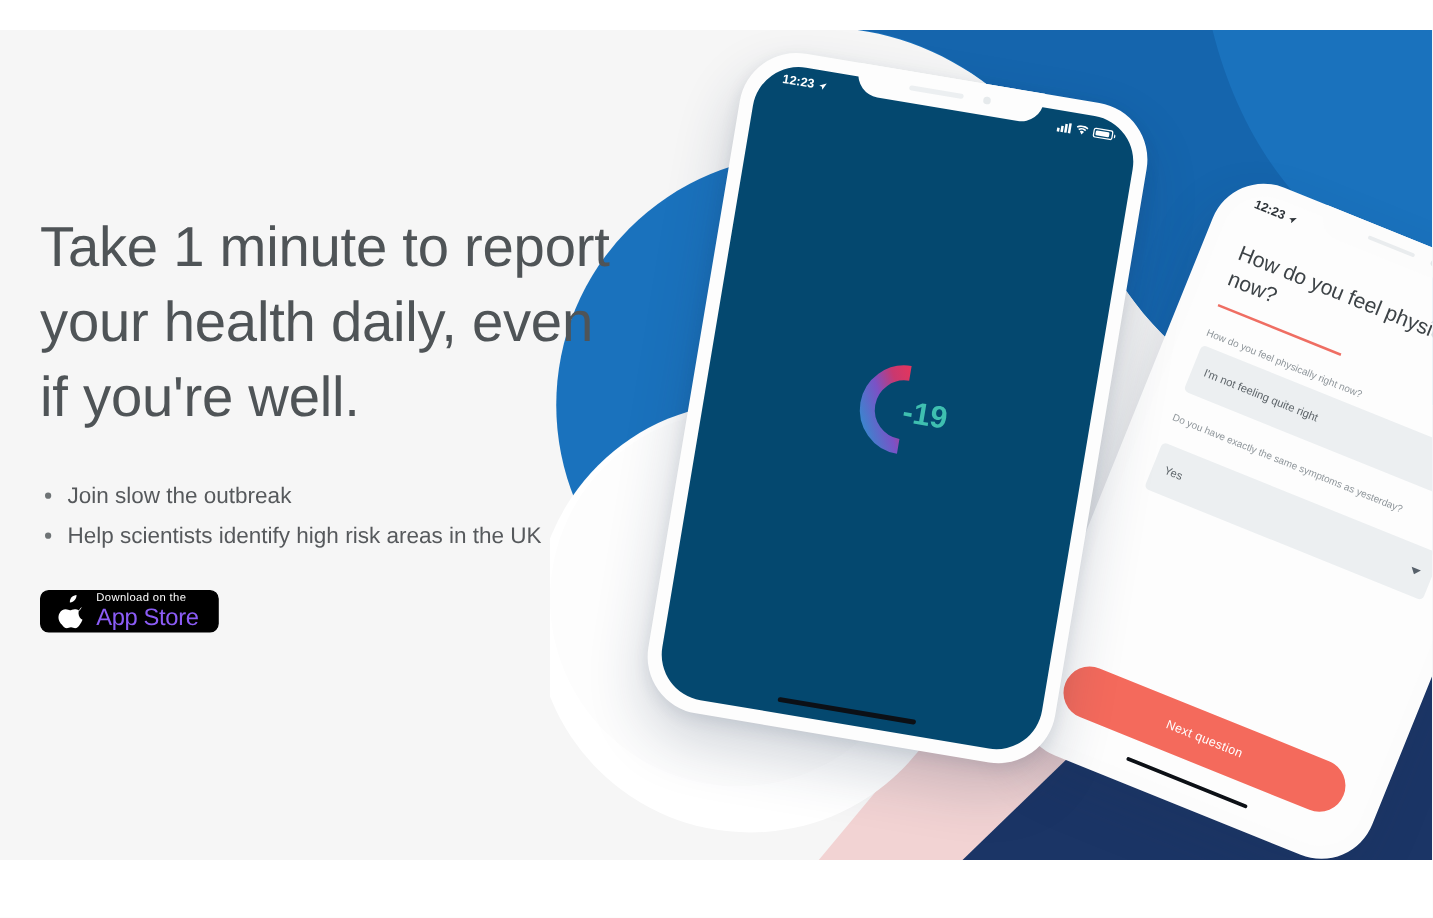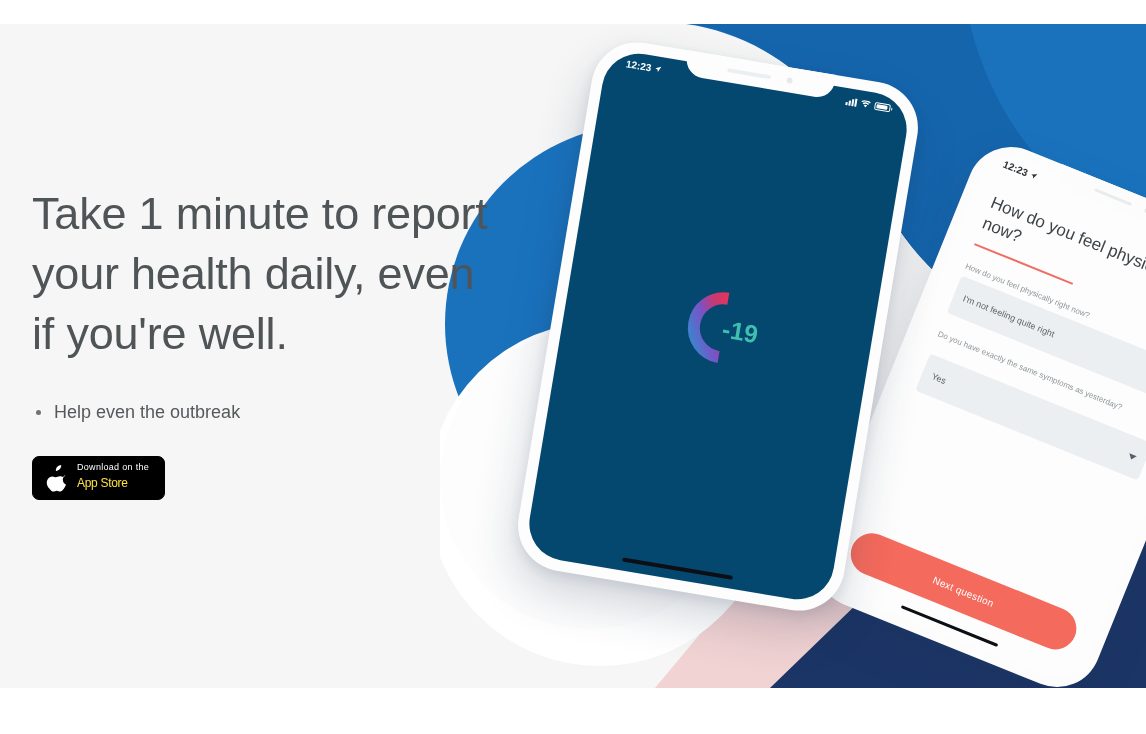--- a/index.html
+++ b/index.html
@@ -42,21 +42,21 @@
     position: absolute;
     right: 0; top: 0;
     width: 706px; height: 664px;
     overflow: hidden;
   }
   .art svg { display: block; width: 706px; height: 664px; }
 
   
   .copy {
     position: absolute;
-    left: 32px; top: 160px;
+    left: 32px; top: 144px;
     width: 520px;
     z-index: 6;
   }
   .headline {
     font-size: 45px;
     line-height: 60px;
     font-weight: 400;
     color: #4f5457;
     letter-spacing: -0.2px;
     white-space: pre-line;
@@ -85,37 +85,37 @@
   .badges {
     margin-top: 28px;
     display: flex;
     gap: 12px;
   }
   .badge {
     position: relative;
     display: flex;
     align-items: center;
     gap: 9px;
-    height: 44px;
+    height: 34px;
     padding: 0 15px 0 13px;
     background: #000000;
     border-radius: 7px;
     cursor: pointer;
     border: 1px solid #000;
   }
   .badge-text { display: flex; flex-direction: column; justify-content: center; }
   .badge-small {
     color: #ffffff;
     font-size: 9px;
     line-height: 11px;
     letter-spacing: 0.3px;
   }
   .badge-big {
-    color: #fde047;
-    font-size: 12px;
+    color: #8b5cf6;
+    font-size: 19px;
     line-height: 21px;
     letter-spacing: -0.3px;
   }
   .apple-glyph { width: 22px; height: 27px; fill: #ffffff; }
   .gplay-glyph { width: 23px; height: 25px; }
 
   
   .phone-main {
     position: absolute;
     left: 553px; top: 35px;
@@ -482,21 +482,22 @@
         <span class="cam"></span>
       </div>
     </div>
 
     <div class="copy">
       <h1 class="headline">Take 1 minute to report
 your health daily, even
 if you're well.</h1>
 
       <ul class="bullets">
-        <li>Help even the outbreak</li>
+        <li>Join slow the outbreak</li>
+        <li>Help scientists identify high risk areas in the UK</li>
       </ul>
 
       <div class="badges">
 
         <a class="badge">
           <svg class="apple-glyph" viewBox="0 0 22 27">
             <path d="M15.2 0c.1 1.6-.5 3-1.4 4-1 1.1-2.4 2-3.9 1.9-.2-1.6.5-3.1 1.4-4.1C12.4.8 13.9 0 15.2 0z"></path>
             <path d="M19.6 9.6c-1.7 1-2.8 2.8-2.8 4.9 0 2.4 1.4 4.3 3.2 5.2-.5 1.4-1.2 2.8-2.2 4.1-1.2 1.6-2.2 2.8-3.6 2.8-1.3 0-2-.8-3.4-.8s-2.2.8-3.4.8c-1.5 0-2.6-1.3-3.8-2.9C.6 21 .1 17.2 1.6 14.5 2.6 12.6 4.5 11.4 6.6 11.4c1.4 0 2.5.8 3.4.8.8 0 2.2-.9 3.8-.9 1 0 2.5.2 3.8 1.2z"></path>
           </svg>
           <span class="badge-text">

